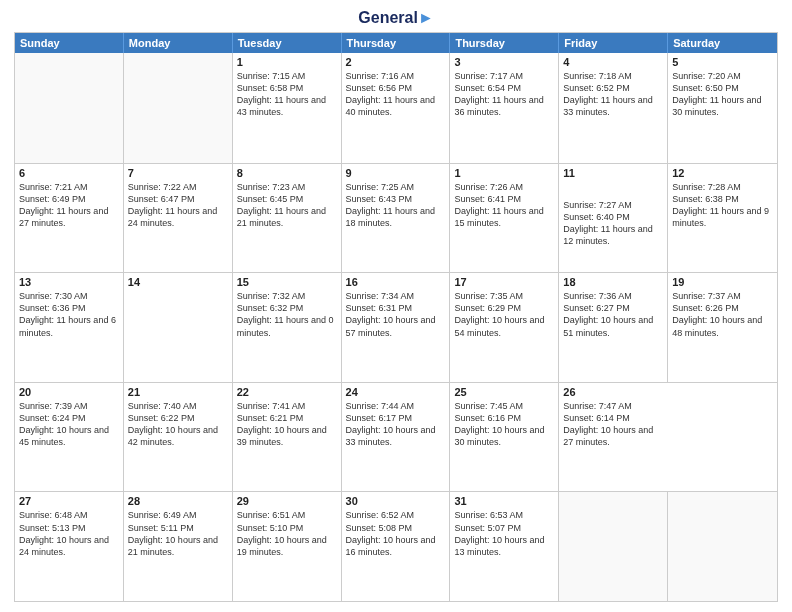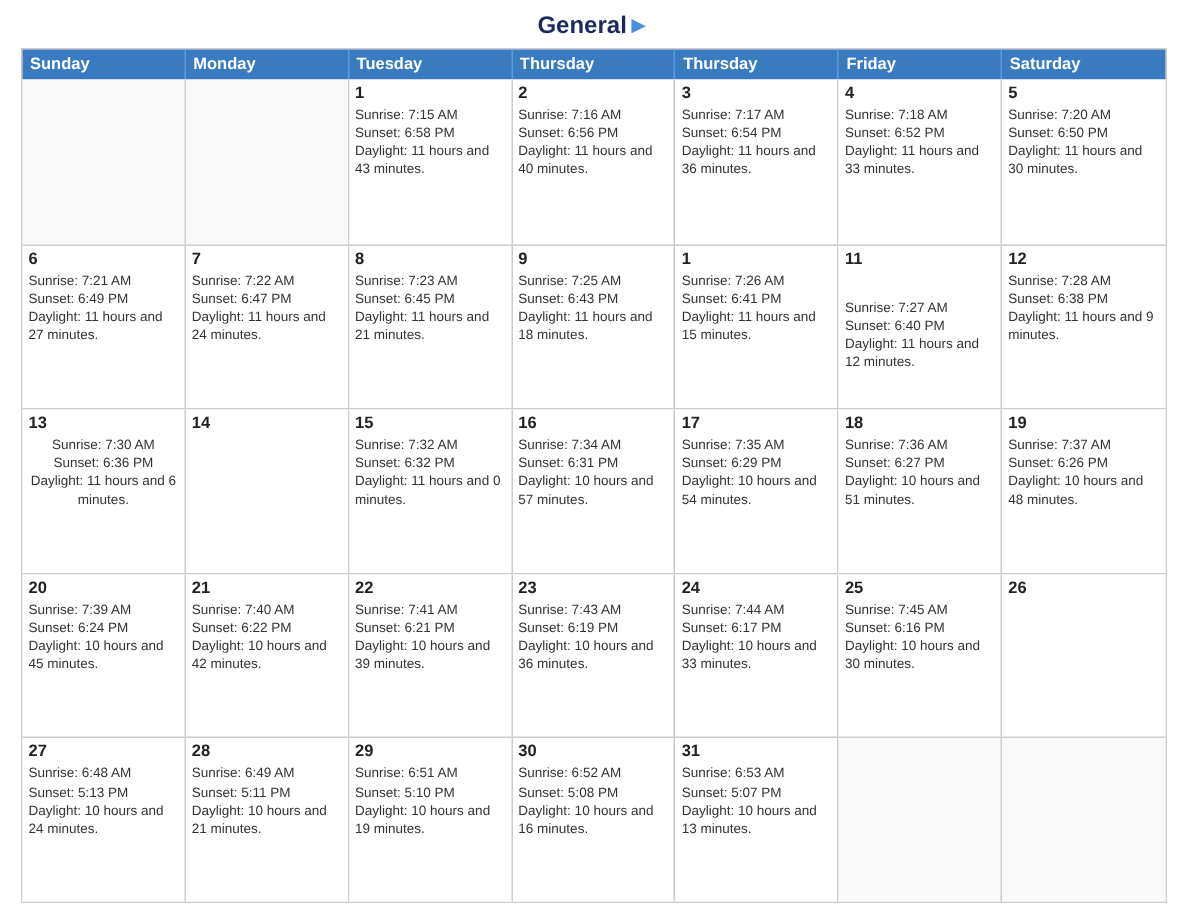--- a/index.html
+++ b/index.html
@@ -217,21 +217,21 @@
           <div class="cal-cell">
             <div class="day-num">12</div>
             <div class="info" style="white-space: pre-line;">Sunrise: 7:28 AM
 Sunset: 6:38 PM
 Daylight: 11 hours and 9 minutes.</div>
           </div>
         </div>
         <div class="cal-week">
           <div class="cal-cell">
             <div class="day-num">13</div>
-            <div class="info" style="white-space: pre-line; text-align: center;">Sunrise: 7:30 AM
+            <div class="info" style="white-space: pre-line;">Sunrise: 7:30 AM
 Sunset: 6:36 PM
 Daylight: 11 hours and 6 minutes.</div>
           </div>
           <div class="cal-cell">
             <div class="day-num">14</div>
           </div>
           <div class="cal-cell">
             <div class="day-num">15</div>
             <div class="info" style="white-space: pre-line;">Sunrise: 7:32 AM
 Sunset: 6:32 PM
@@ -275,39 +275,36 @@
 Sunset: 6:22 PM
 Daylight: 10 hours and 42 minutes.</div>
           </div>
           <div class="cal-cell">
             <div class="day-num">22</div>
             <div class="info" style="white-space: pre-line;">Sunrise: 7:41 AM
 Sunset: 6:21 PM
 Daylight: 10 hours and 39 minutes.</div>
           </div>
           <div class="cal-cell">
-            <div class="day-num">23</div>
-            <div class="info" style="white-space: pre-line;">Sunrise: 7:43 AM
-Sunset: 6:19 PM
-Daylight: 10 hours and 36 minutes.</div>
-          </div>
-          <div class="cal-cell">
             <div class="day-num">24</div>
             <div class="info" style="white-space: pre-line;">Sunrise: 7:44 AM
 Sunset: 6:17 PM
 Daylight: 10 hours and 33 minutes.</div>
           </div>
           <div class="cal-cell">
             <div class="day-num">25</div>
             <div class="info" style="white-space: pre-line;">Sunrise: 7:45 AM
 Sunset: 6:16 PM
 Daylight: 10 hours and 30 minutes.</div>
           </div>
           <div class="cal-cell">
             <div class="day-num">26</div>
+            <div class="info" style="white-space: pre-line;">Sunrise: 7:47 AM
+Sunset: 6:14 PM
+Daylight: 10 hours and 27 minutes.</div>
           </div>
         </div>
         <div class="cal-week">
           <div class="cal-cell">
             <div class="day-num">27</div>
             <div class="info" style="white-space: pre-line;">Sunrise: 6:48 AM
 Sunset: 5:13 PM
 Daylight: 10 hours and 24 minutes.</div>
           </div>
           <div class="cal-cell">

